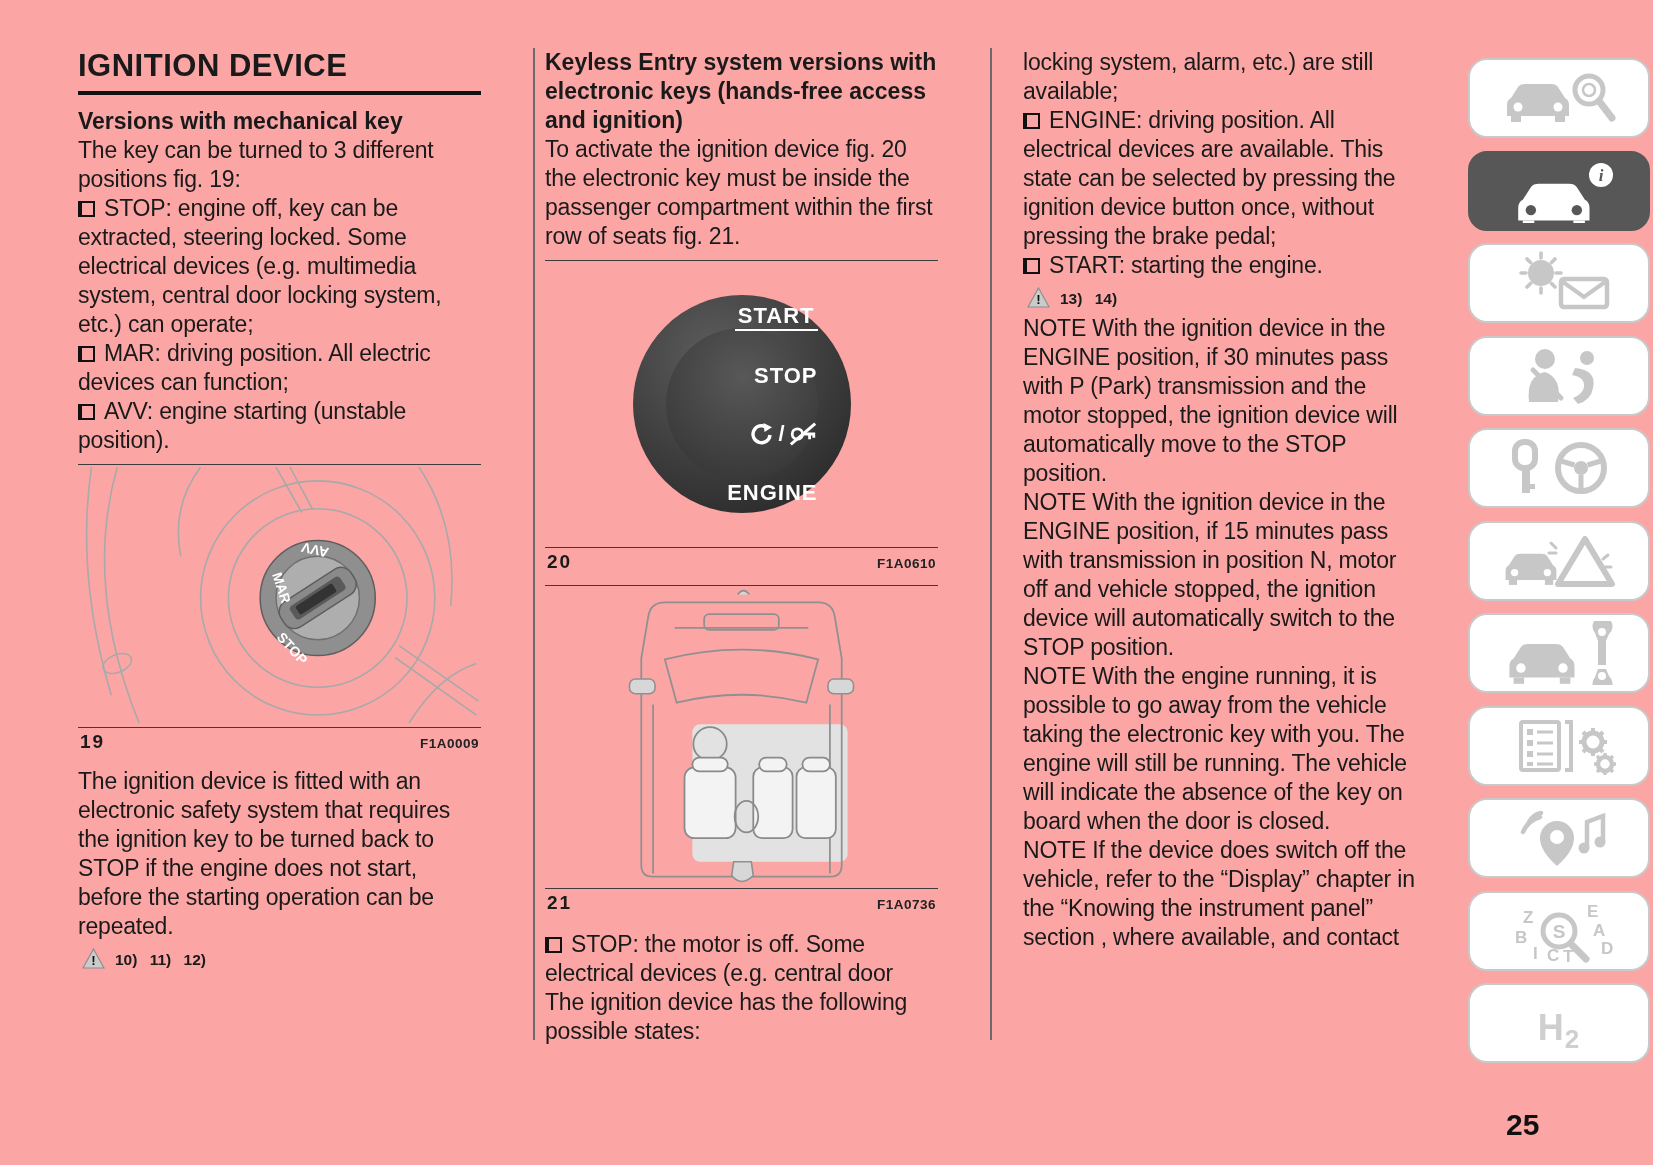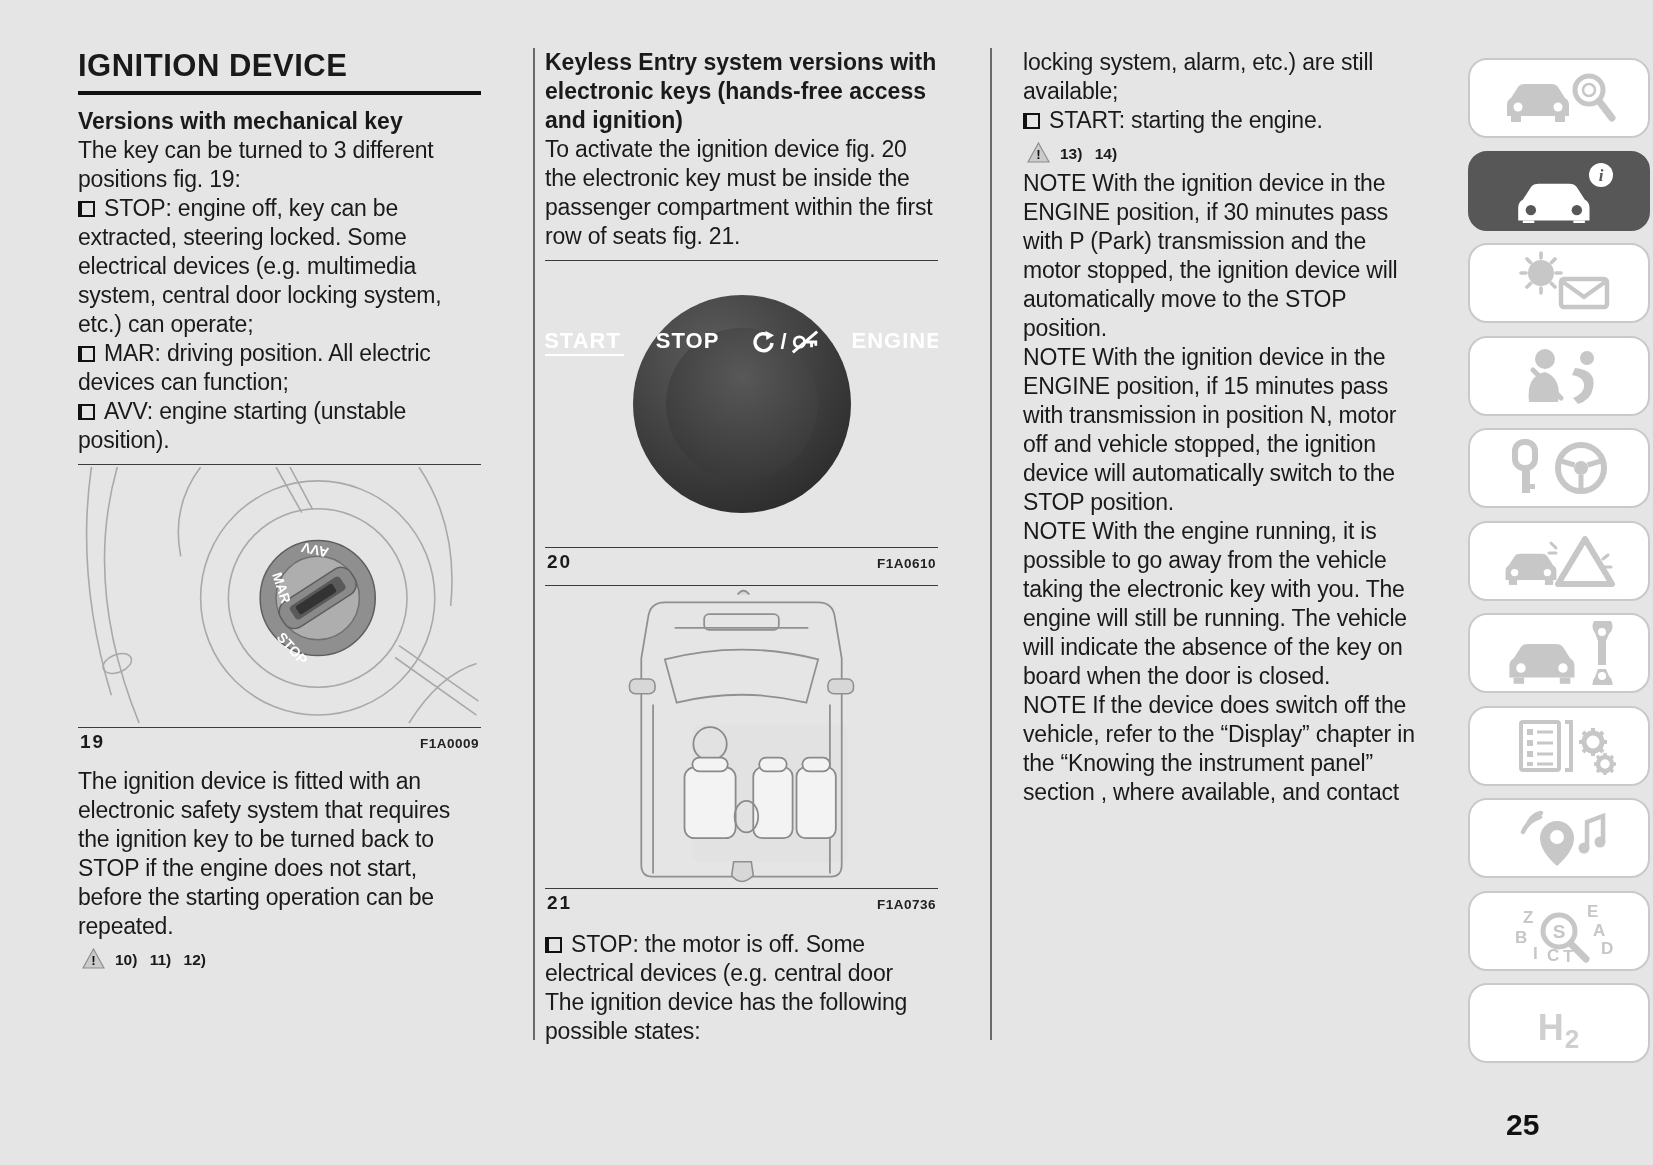--- a/index.html
+++ b/index.html
@@ -1,16 +1,16 @@
 <!DOCTYPE html>
 <html><head>
 <meta charset="utf-8">
 <style>
   html,body{margin:0;padding:0;background:#fff;}
-  .page{position:relative;width:1653px;height:1165px;background:#e5e5e5;overflow:hidden;
+  .page{position:relative;width:1653px;height:1165px;background:#fca5a5;overflow:hidden;
         font-family:"Liberation Sans",sans-serif;color:#1a1a1a;}
   .col{position:absolute;top:48px;}
   #col1{left:78px;width:403px;}
   #col2{left:545px;width:393px;}
   #col3{left:1023px;width:402px;}
   .vrule{position:absolute;top:48px;width:1.5px;height:992px;background:#6a6a6a;}
   #vrule1{left:533px;} #vrule2{left:990px;}
 
   .title{font-size:31px;font-weight:800;letter-spacing:.5px;border-bottom:4px solid #111;
          padding-bottom:7px;margin:0 0 12px 0;}
@@ -28,21 +28,21 @@
   .fignum{font-weight:bold;font-size:19px;letter-spacing:2px;}
   .figcode{font-size:13.5px;font-weight:bold;color:#222;letter-spacing:.5px;}
   #fig19-art{height:262px;} #fig20-art{height:286px;} #fig21-art{height:302px;}
 
   
   .btn-outer{width:218px;height:218px;border-radius:50%;
              background:radial-gradient(circle at 38% 28%,#5d5d5d,#2e2e2e 78%);
              display:flex;align-items:center;justify-content:center;}
   .btn-inner{width:152px;height:152px;border-radius:50%;
              background:radial-gradient(circle at 50% 32%,#585858,#383838 82%);
-             display:flex;flex-direction:row;align-items:flex-start;justify-content:center;color:#fff;gap:32px;}
+             display:flex;flex-direction:column;align-items:flex-end;justify-content:center;color:#fff;gap:32px;}
   .btn-line{font-size:22px;font-weight:bold;letter-spacing:1px;line-height:25px;}
   .btn-underline{border-bottom:2.5px solid #fff;padding:0 3px 1px;}
   .btn-sym{display:flex;align-items:center;gap:3px;height:26px;margin:1px 0;}
   .btn-slash{font-size:22px;font-weight:bold;}
 
   
   #sidebar{position:absolute;left:1468px;top:58px;width:182px;display:flex;flex-direction:column;gap:12.5px;}
   .tile{--tile-bg:#ffffff;width:182px;height:80px;border:2.5px solid #c9c9c9;border-radius:19px;
         box-sizing:border-box;background:var(--tile-bg);color:#c7c7c7;
         display:flex;align-items:center;justify-content:center;}
@@ -189,20 +189,21 @@
 
     <div id="col2-after" style="margin-top:16px;">
         <p class="para"><span class="sq"></span>STOP: the motor is off. Some electrical devices (e.g. central door</p>
         <p class="para">The ignition device has the following possible states:</p>
       </div>
   </div>
 
   <div class="col" id="col3">
     <div id="col3-blocks">
         <p class="para">locking system, alarm, etc.) are still available;</p>
+        <p class="para"><span class="sq"></span>ENGINE: driving position. All electrical devices are available. This state can be selected by pressing the ignition device button once, without pressing the brake pedal;</p>
         <p class="para"><span class="sq"></span>START: starting the engine.</p>
         <div class="warnrow">
           <span><svg viewBox="0 0 24 22" width="23" height="21">
               <path d="M12 1 L23 21 H1 Z" fill="#cbcbcb" stroke="#8d8d8d" stroke-width="1.2"></path>
               <text x="12" y="18" text-anchor="middle" font-size="14" font-weight="bold" fill="#111">!</text>
             </svg></span>
           <span class="wrefs">13)  14)</span>
         </div>
         <p class="para">NOTE With the ignition device in the ENGINE position, if 30 minutes pass with P (Park) transmission and the motor stopped, the ignition device will automatically move to the STOP position.</p>
         <p class="para">NOTE With the ignition device in the ENGINE position, if 15 minutes pass with transmission in position N, motor off and vehicle stopped, the ignition device will automatically switch to the STOP position.</p>

